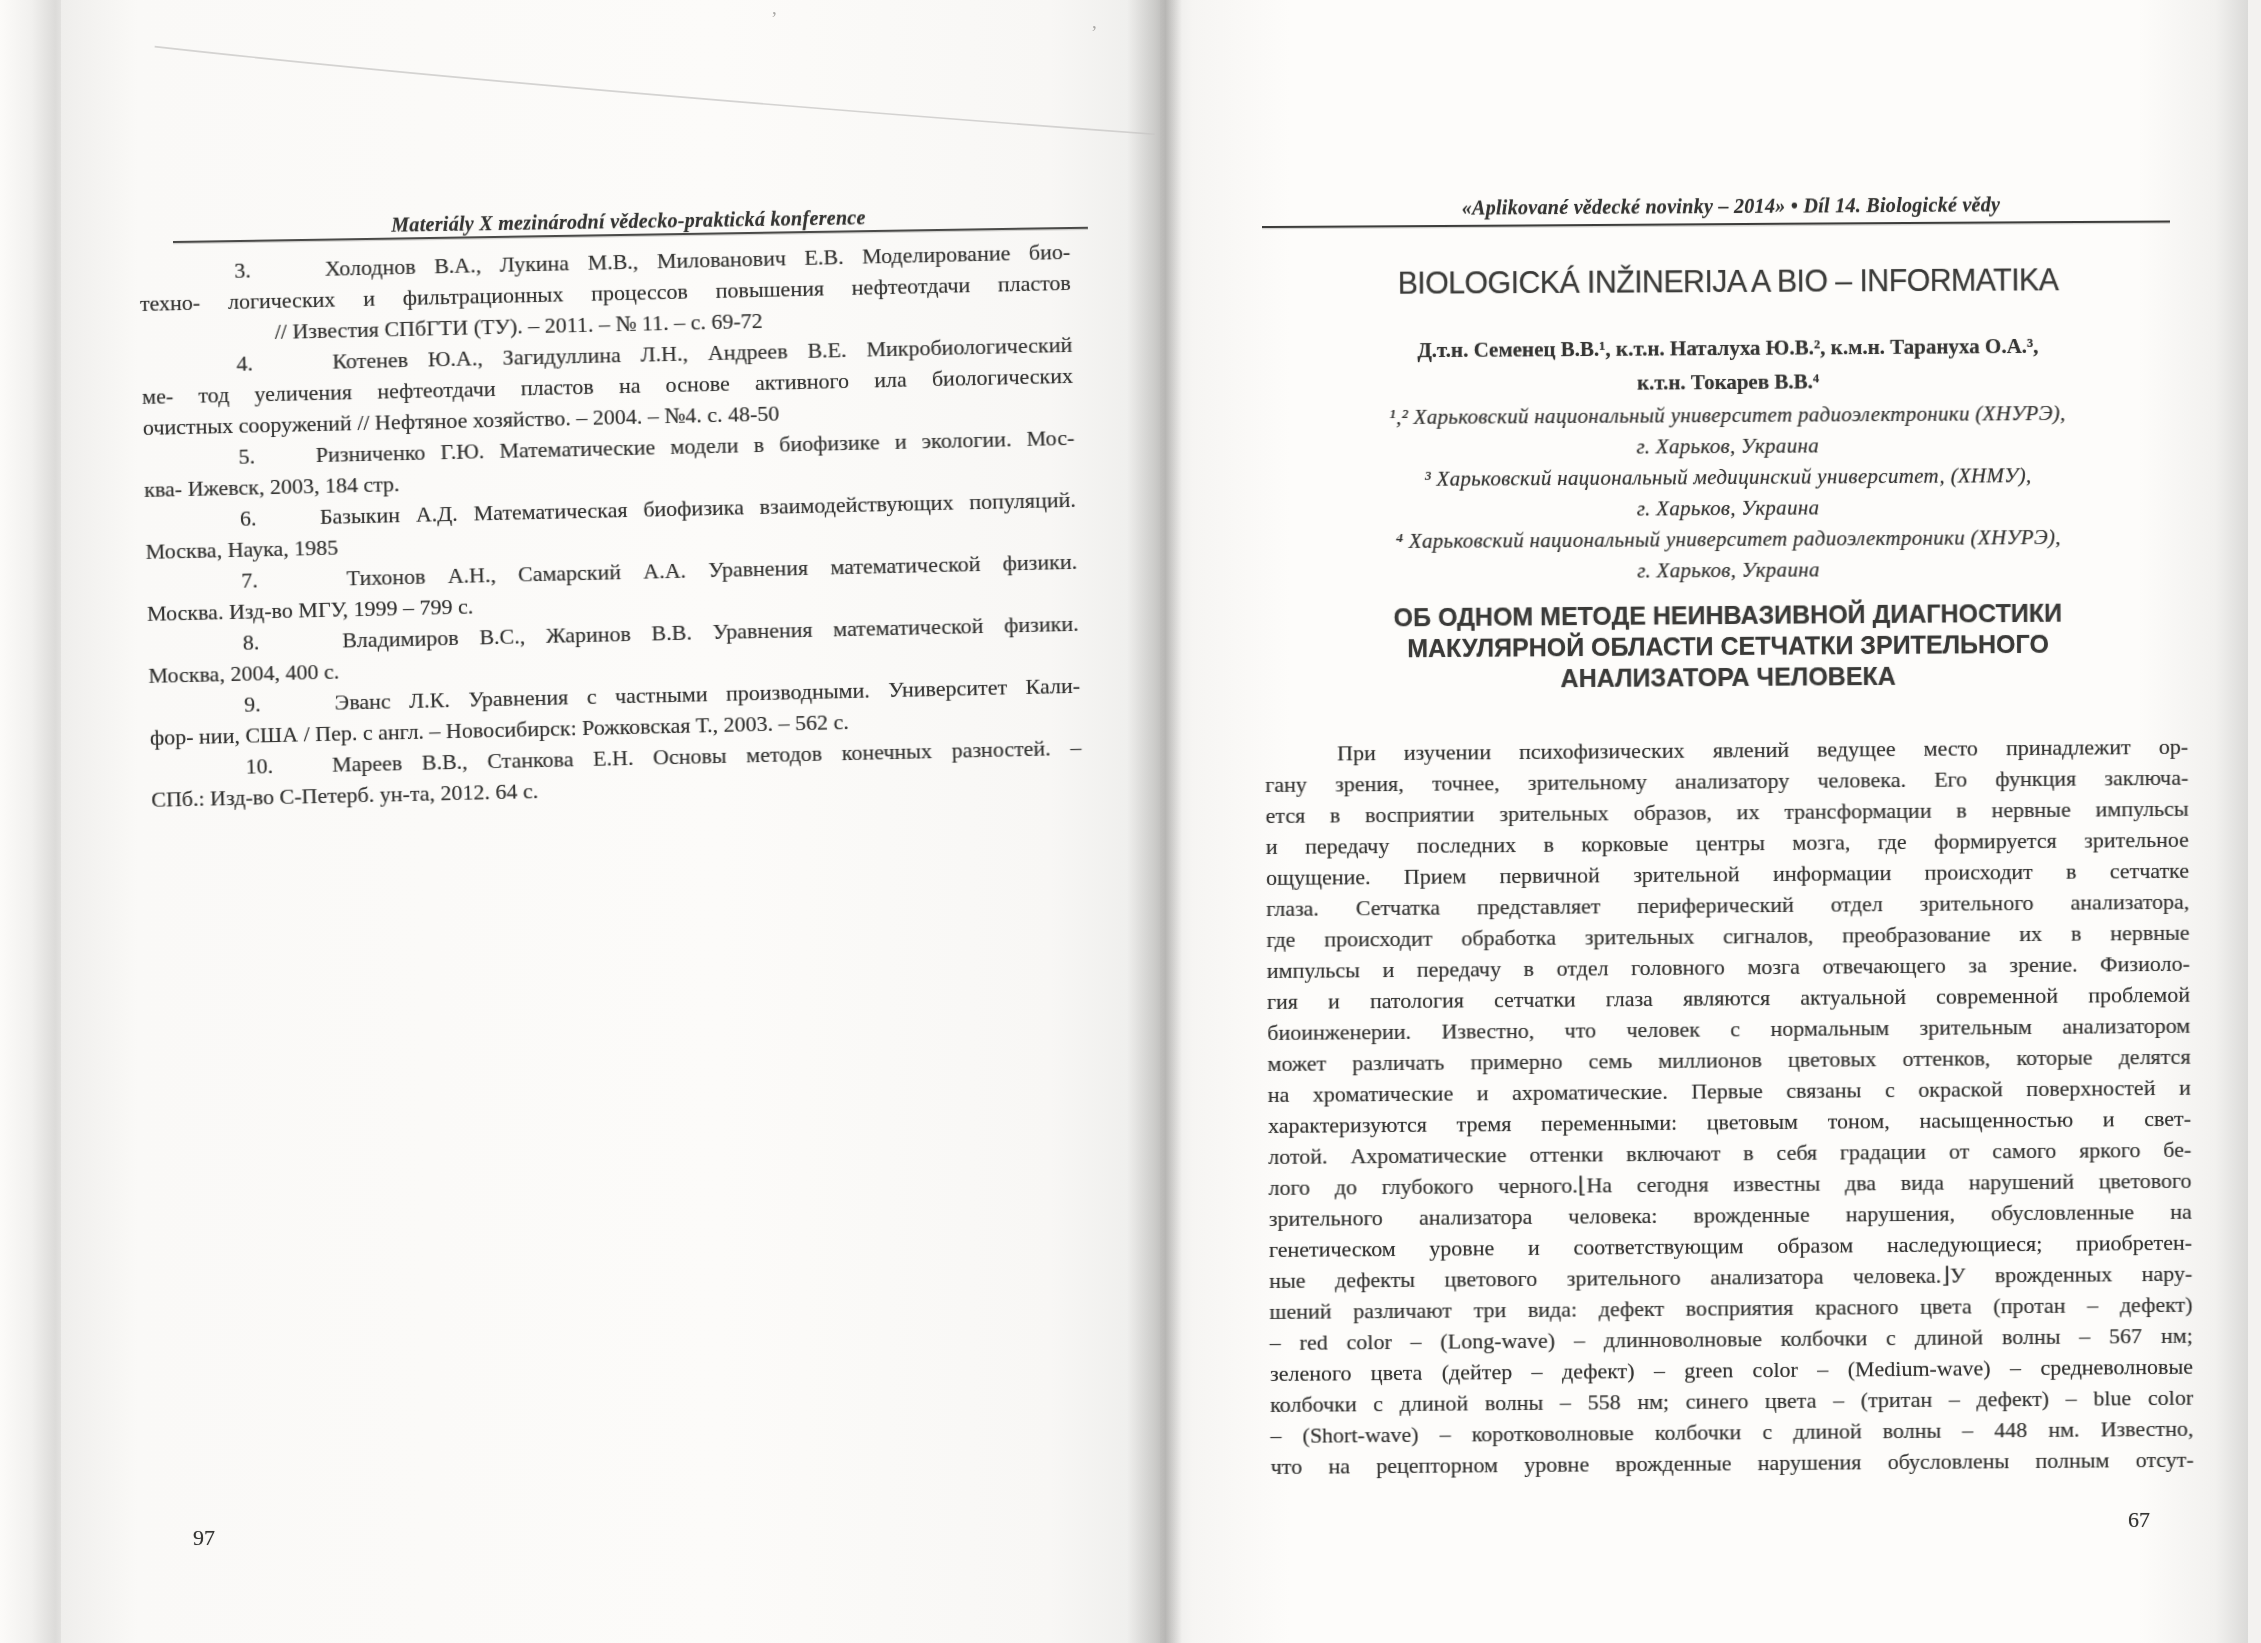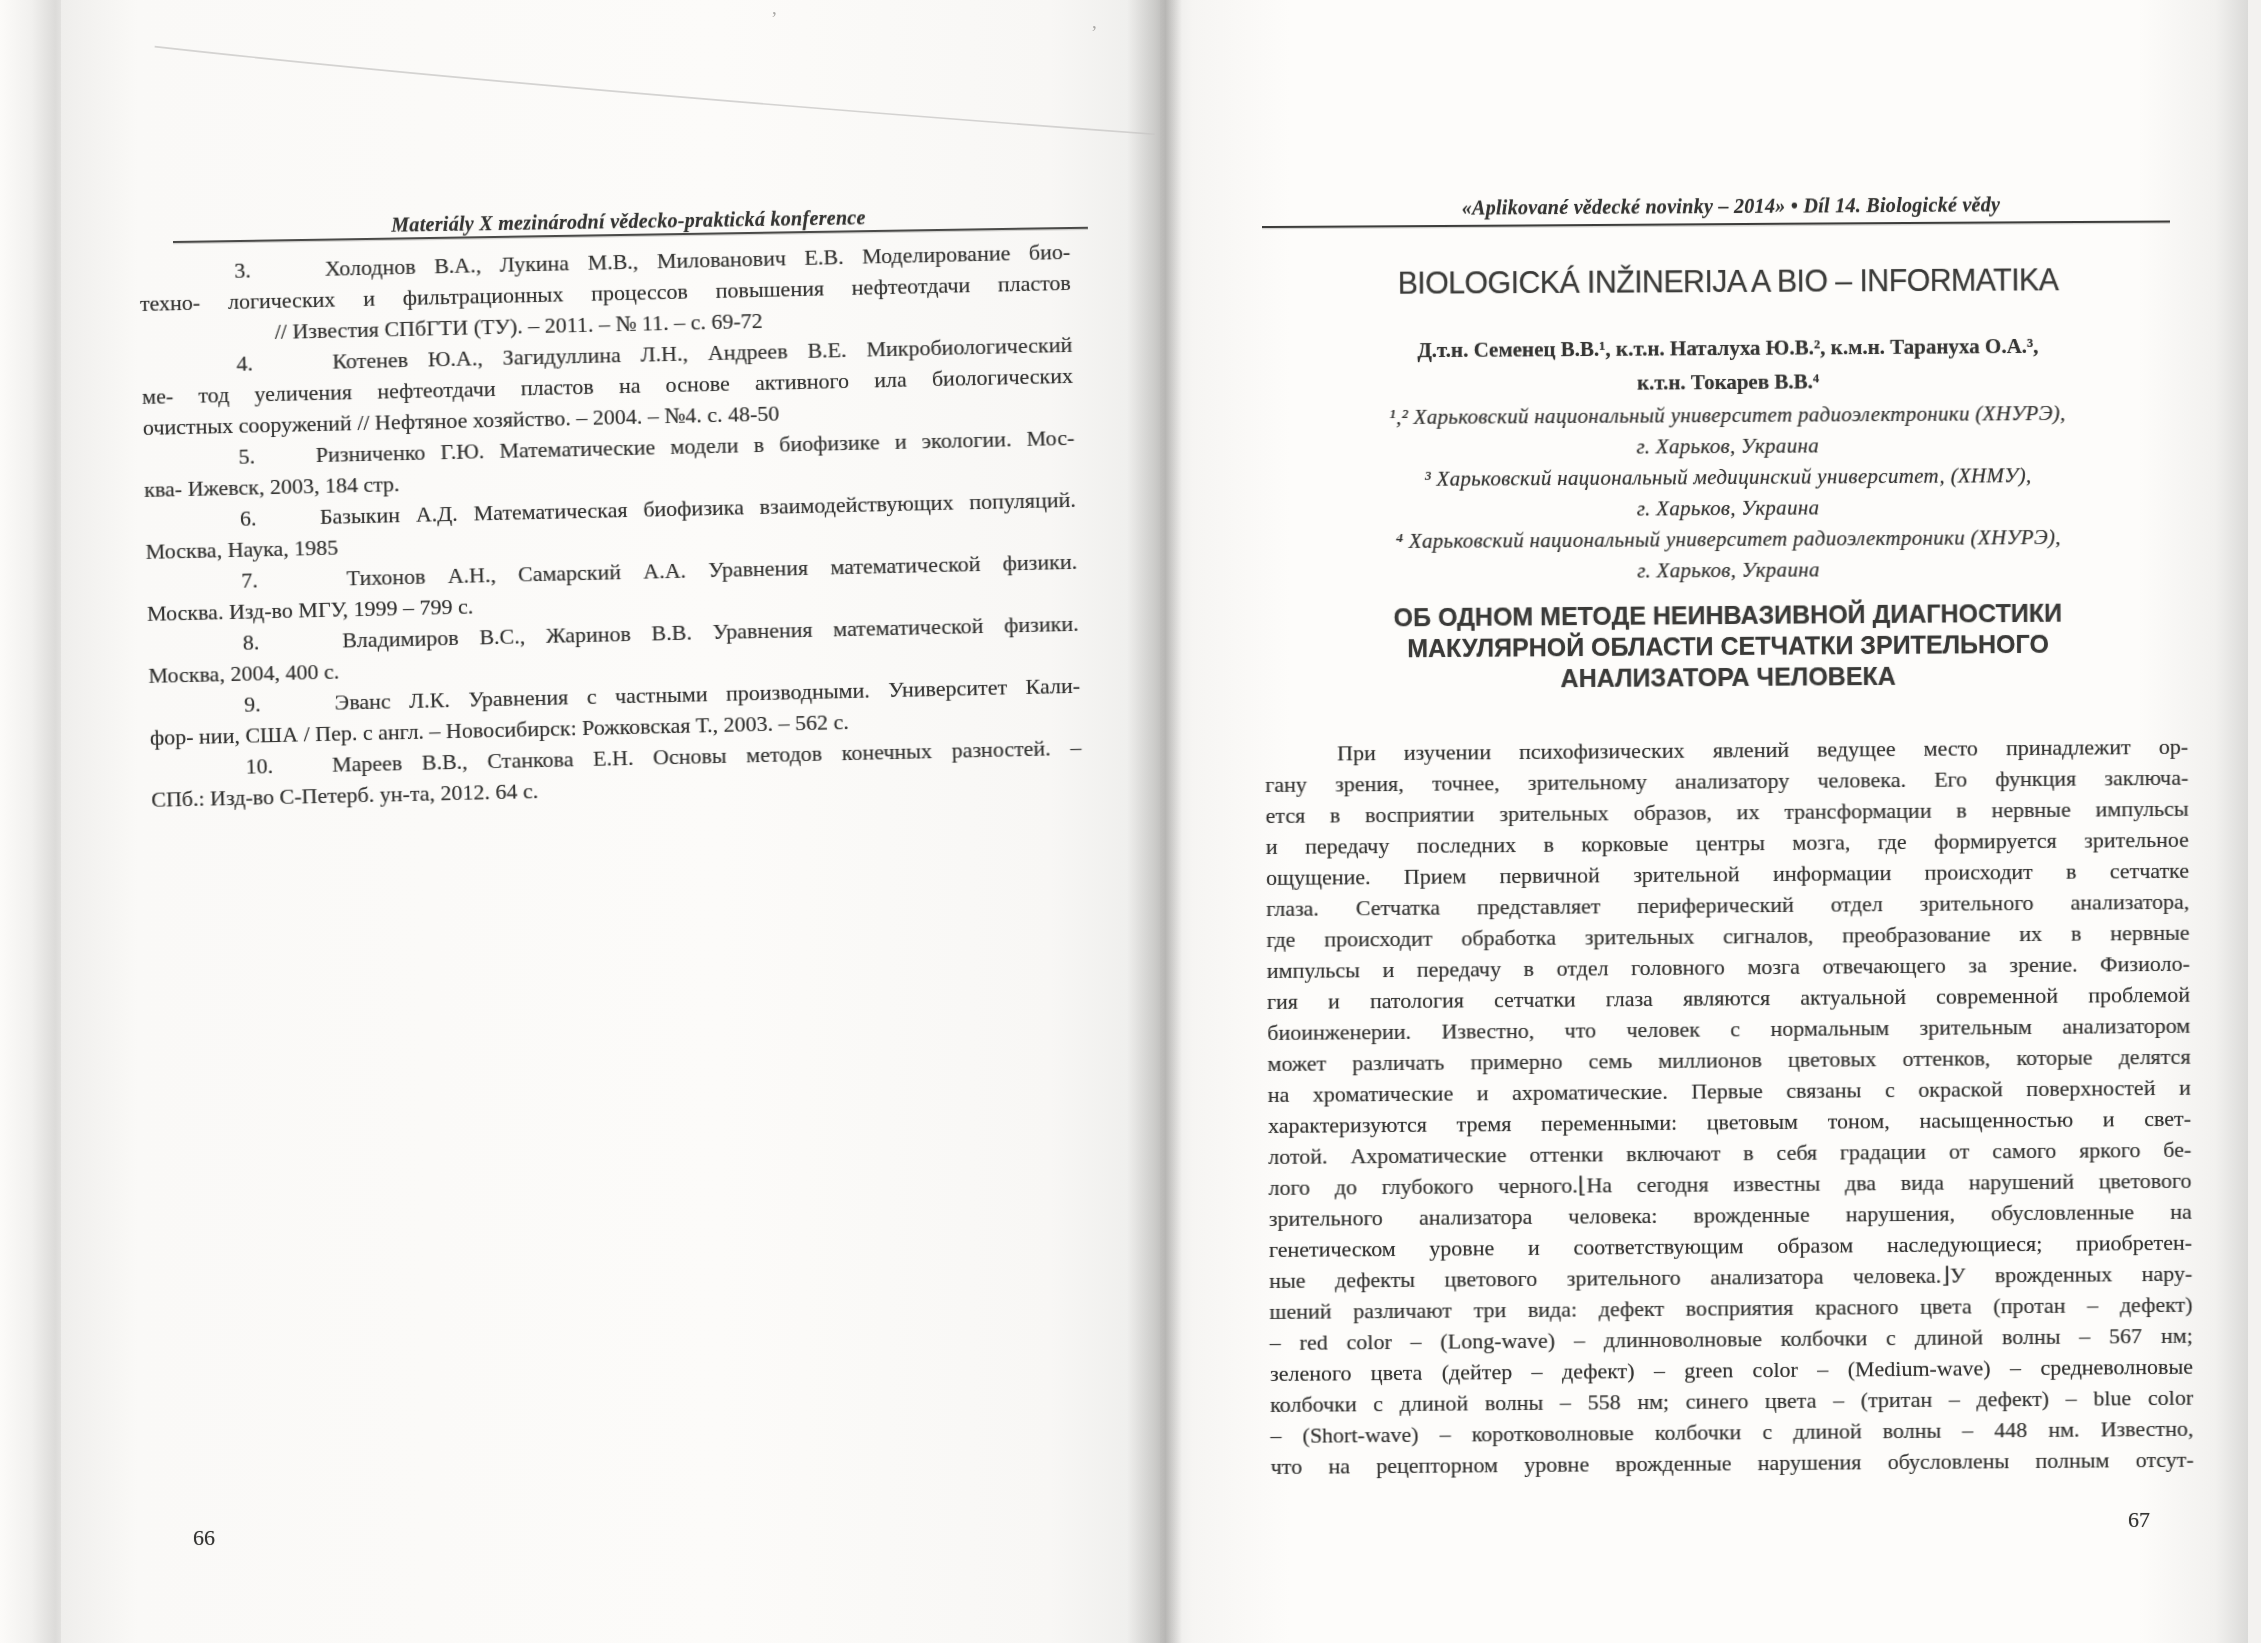--- a/index.html
+++ b/index.html
@@ -94,21 +94,21 @@
       <div class="ln j ind1">7.&nbsp;&nbsp;&nbsp; Тихонов А.Н., Самарский А.А. Уравнения математической физики.</div>
       <div class="ln">Москва. Изд-во МГУ, 1999 – 799 с.</div>
       <div class="ln j ind1">8.&nbsp;&nbsp;&nbsp; Владимиров В.С., Жаринов В.В. Уравнения математической физики.</div>
       <div class="ln">Москва, 2004, 400 с.</div>
       <div class="ln j ind1">9.&nbsp;&nbsp;&nbsp; Эванс Л.К. Уравнения с частными производными. Университет Кали-</div>
       <div class="ln">фор- нии, США / Пер. с англ. – Новосибирск: Рожковская Т., 2003. – 562 с.</div>
       <div class="ln j ind1">10.&nbsp;&nbsp; Мареев В.В., Станкова Е.Н. Основы методов конечных разностей. –</div>
       <div class="ln">СПб.: Изд-во С-Петерб. ун-та, 2012. 64 с.</div>
     </div>
 
-  <div class="lp-num soft txtshadow">66</div>
+  <div class="lp-num soft txtshadow">97</div>
 
   <div class="rp-head soft txtshadow">«Aplikované vědecké novinky – 2014» • Díl 14. Biologické vědy</div>
   <div class="rp-rule"></div>
 
   <div class="rp-title soft txtshadow">BIOLOGICKÁ INŽINERIJA A BIO – INFORMATIKA</div>
 
   <div class="rp-authors soft txtshadow" id="authorsBlock">
       <div class="ln">Д.т.н. Семенец В.В.¹, к.т.н. Наталуха Ю.В.², к.м.н. Тарануха О.А.³,</div>
       <div class="ln">к.т.н. Токарев В.В.⁴</div>
     </div>

